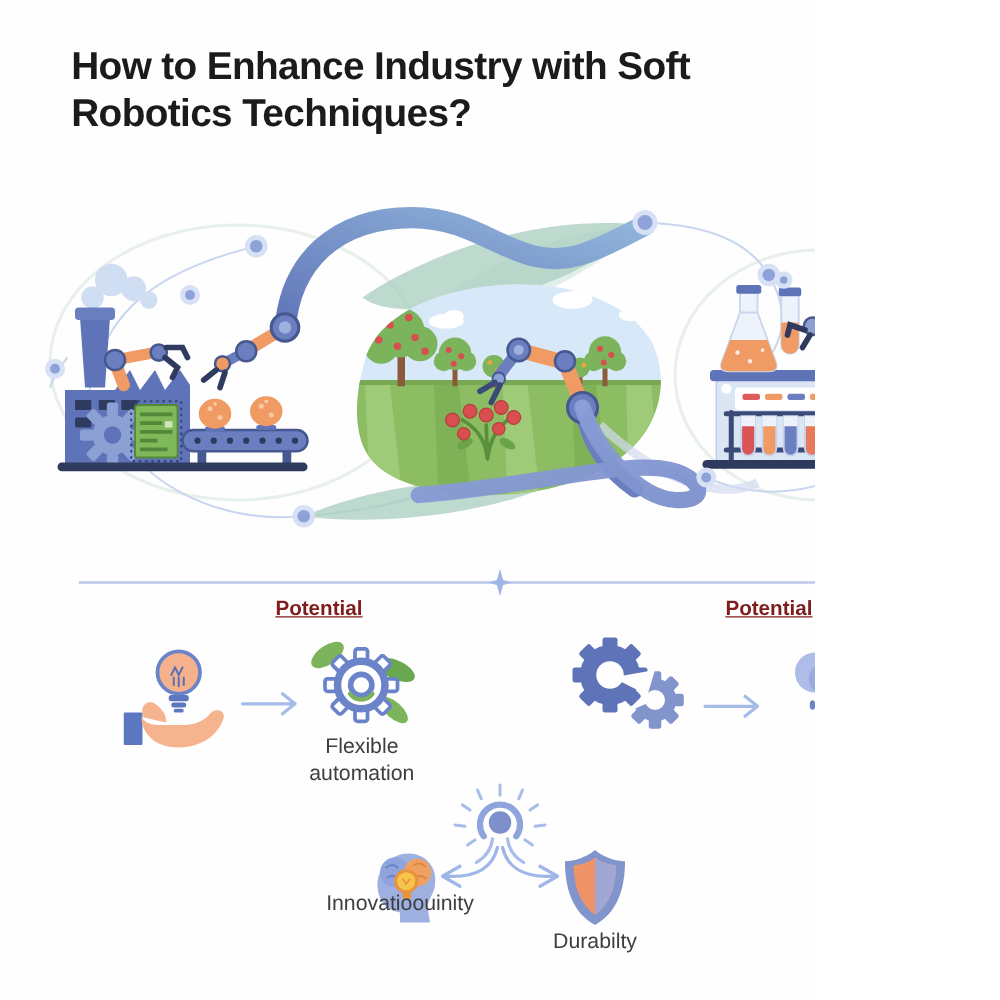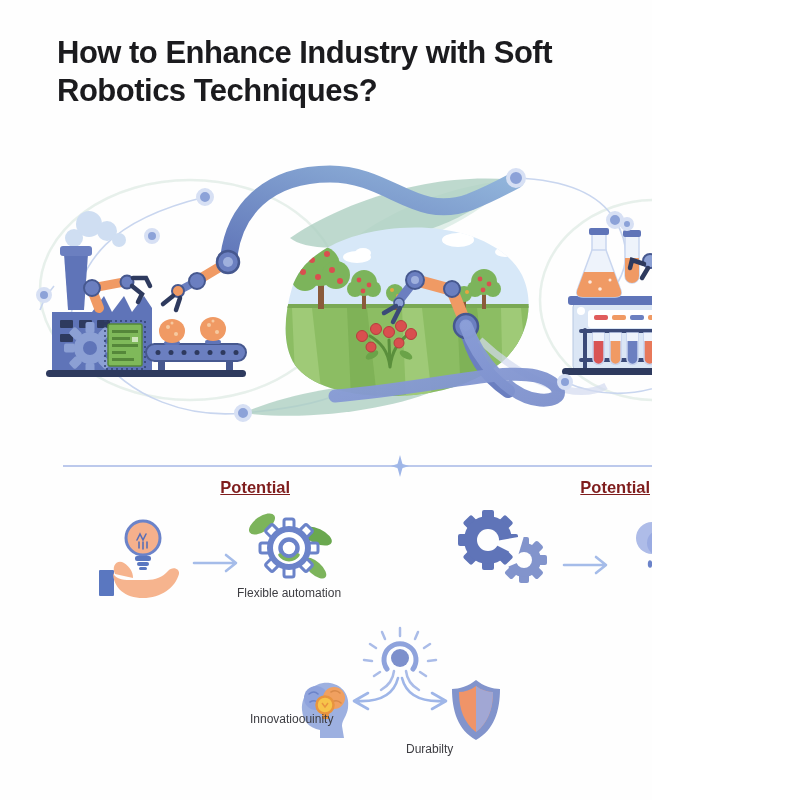--- a/index.html
+++ b/index.html
@@ -3,21 +3,21 @@
 <meta charset="utf-8">
 <style>
   html,body{margin:0;padding:0;background:#ffffff;}
   .canvas{position:relative;width:652px;height:800px;background:#fefefe;overflow:hidden;
           font-family:"Liberation Sans",sans-serif;}
   .abs{position:absolute;}
   .title{left:57px;top:34px;width:620px;font-size:31px;line-height:1.22;font-weight:700;
          color:#1b1b1e;letter-spacing:-0.5px;}
   .divider{left:63px;top:465px;width:675px;height:2px;background:#bcc9ec;}
   .section-label{font-weight:700;font-size:16.5px;color:#7f1d1d;text-align:right;text-decoration:underline;}
-  .item-label{font-size:12px;color:#3d3d42;line-height:1.32;}
+  .item-label{font-size:17px;color:#3d3d42;text-align:center;line-height:1.32;}
 </style>
 </head>
 <body>
 
 <div class="canvas">
 
   <div class="abs title">
     <div>How to Enhance Industry with Soft</div>
     <div>Robotics Techniques?</div>
   </div>

